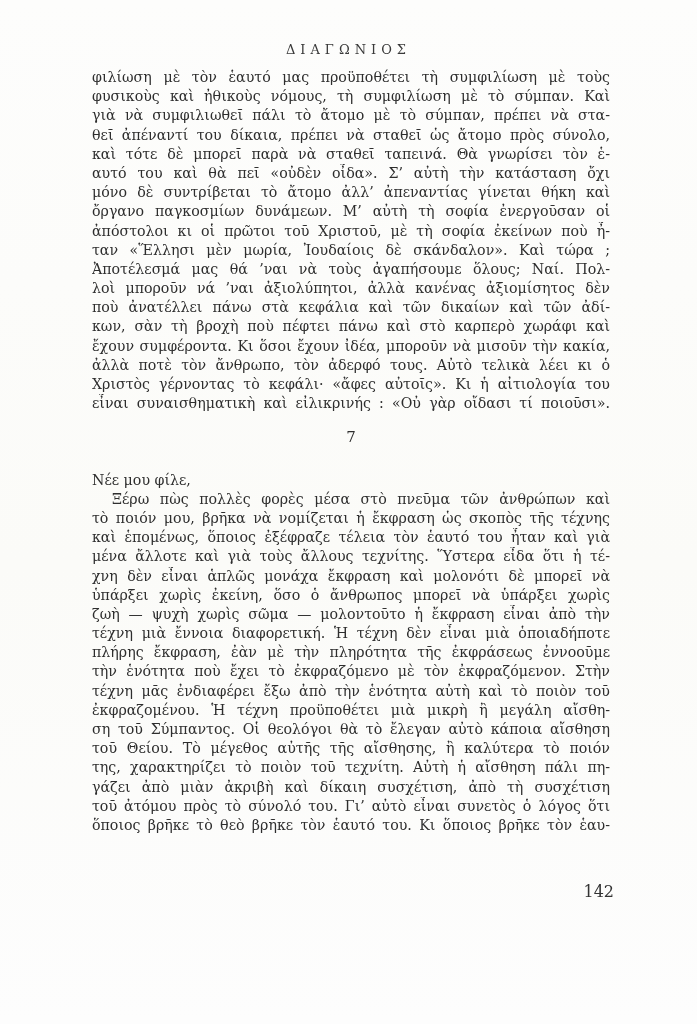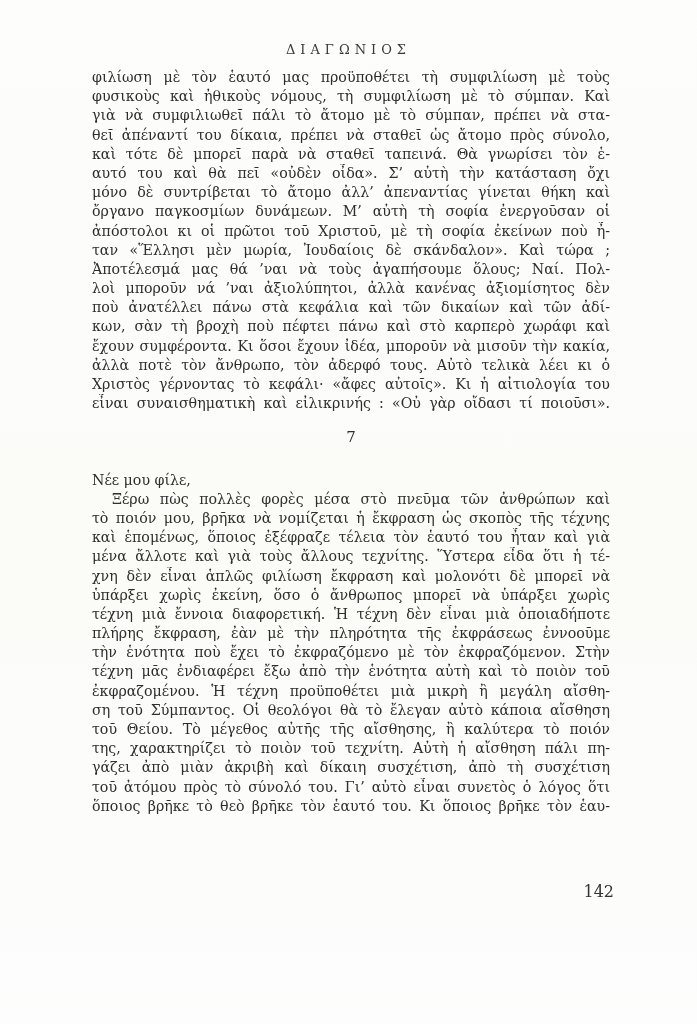--- a/index.html
+++ b/index.html
@@ -98,22 +98,23 @@
 
     <div class="section-number">7</div>
 
     <div class="salutation">Νέε μου φίλε,</div>
 
     <div class="paragraph indent-first">
         <div class="line">Ξέρω πὼς πολλὲς φορὲς μέσα στὸ πνεῦμα τῶν ἀνθρώπων καὶ</div>
         <div class="line">τὸ ποιόν μου, βρῆκα νὰ νομίζεται ἡ ἔκφραση ὡς σκοπὸς τῆς τέχνης</div>
         <div class="line">καὶ ἑπομένως, ὅποιος ἐξέφραζε τέλεια τὸν ἑαυτό του ἦταν καὶ γιὰ</div>
         <div class="line">μένα ἄλλοτε καὶ γιὰ τοὺς ἄλλους τεχνίτης. Ὕστερα εἶδα ὅτι ἡ τέ-</div>
-        <div class="line">χνη δὲν εἶναι ἁπλῶς φιλίωση ἔκφραση καὶ μολονότι δὲ μπορεῖ νὰ</div>
+        <div class="line">χνη δὲν εἶναι ἁπλῶς μονάχα ἔκφραση καὶ μολονότι δὲ μπορεῖ νὰ</div>
         <div class="line">ὑπάρξει χωρὶς ἐκείνη, ὅσο ὁ ἄνθρωπος μπορεῖ νὰ ὑπάρξει χωρὶς</div>
+        <div class="line">ζωὴ — ψυχὴ χωρὶς σῶμα — μολοντοῦτο ἡ ἔκφραση εἶναι ἀπὸ τὴν</div>
         <div class="line">τέχνη μιὰ ἔννοια διαφορετική. Ἡ τέχνη δὲν εἶναι μιὰ ὁποιαδήποτε</div>
         <div class="line">πλήρης ἔκφραση, ἐὰν μὲ τὴν πληρότητα τῆς ἐκφράσεως ἐννοοῦμε</div>
         <div class="line">τὴν ἑνότητα ποὺ ἔχει τὸ ἐκφραζόμενο μὲ τὸν ἐκφραζόμενον. Στὴν</div>
         <div class="line">τέχνη μᾶς ἐνδιαφέρει ἔξω ἀπὸ τὴν ἑνότητα αὐτὴ καὶ τὸ ποιὸν τοῦ</div>
         <div class="line">ἐκφραζομένου. Ἡ τέχνη προϋποθέτει μιὰ μικρὴ ἢ μεγάλη αἴσθη-</div>
         <div class="line">ση τοῦ Σύμπαντος. Οἱ θεολόγοι θὰ τὸ ἔλεγαν αὐτὸ κάποια αἴσθηση</div>
         <div class="line">τοῦ Θείου. Τὸ μέγεθος αὐτῆς τῆς αἴσθησης, ἢ καλύτερα τὸ ποιόν</div>
         <div class="line">της, χαρακτηρίζει τὸ ποιὸν τοῦ τεχνίτη. Αὐτὴ ἡ αἴσθηση πάλι πη-</div>
         <div class="line">γάζει ἀπὸ μιὰν ἀκριβὴ καὶ δίκαιη συσχέτιση, ἀπὸ τὴ συσχέτιση</div>
         <div class="line">τοῦ ἀτόμου πρὸς τὸ σύνολό του. Γι’ αὐτὸ εἶναι συνετὸς ὁ λόγος ὅτι</div>

